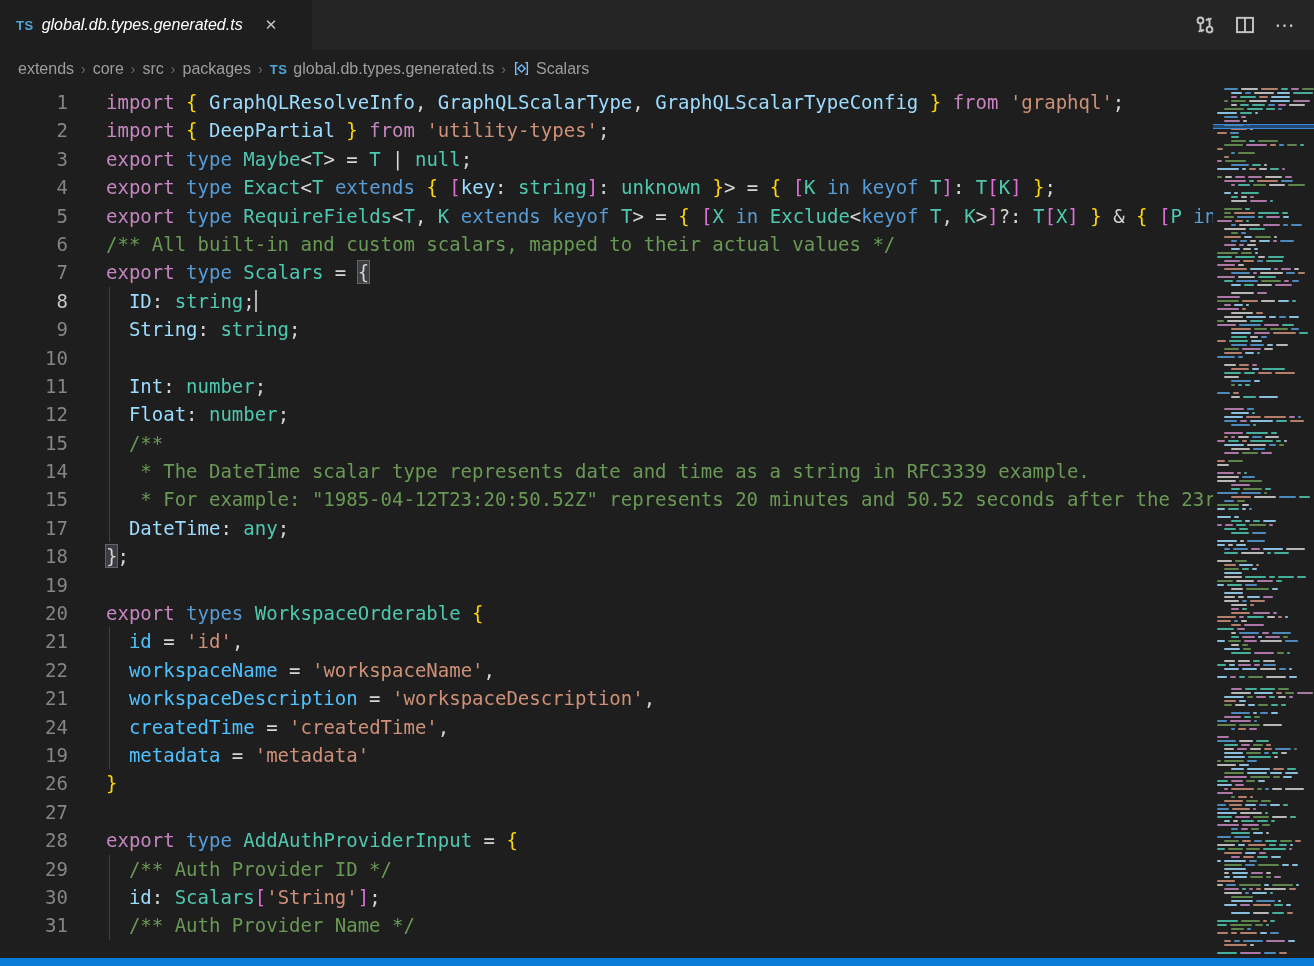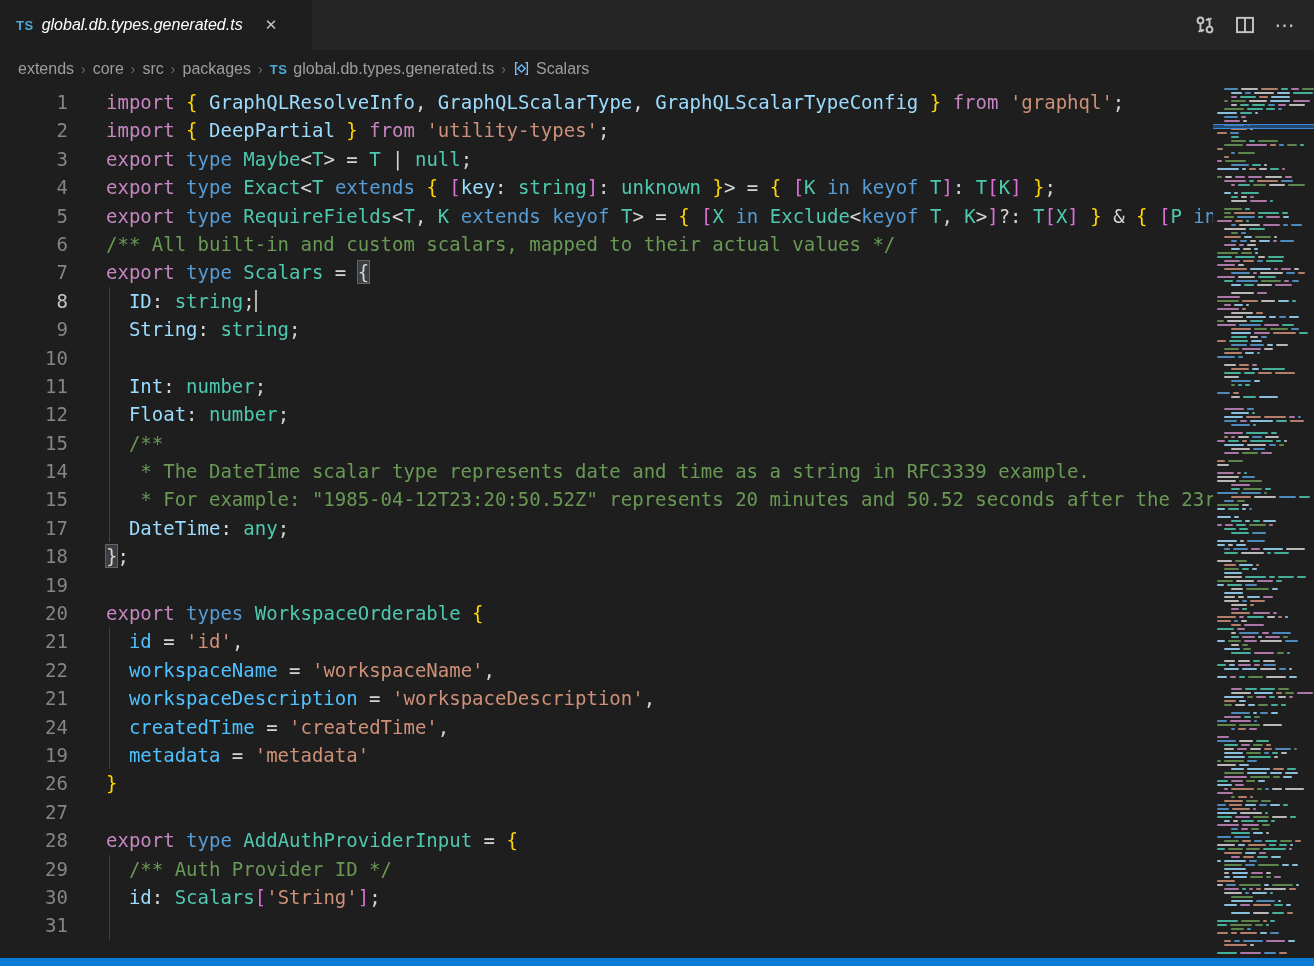--- a/index.html
+++ b/index.html
@@ -122,21 +122,21 @@
       <div class="code-row"><span class="ln">21</span><span class="guide"></span><span class="code"><span class="tk pun">  </span><span class="tk enum">id</span><span class="tk pun"> = </span><span class="tk str">'id'</span><span class="tk pun">,</span></span></div>
       <div class="code-row"><span class="ln">22</span><span class="guide"></span><span class="code"><span class="tk pun">  </span><span class="tk enum">workspaceName</span><span class="tk pun"> = </span><span class="tk str">'workspaceName'</span><span class="tk pun">,</span></span></div>
       <div class="code-row"><span class="ln">21</span><span class="guide"></span><span class="code"><span class="tk pun">  </span><span class="tk enum">workspaceDescription</span><span class="tk pun"> = </span><span class="tk str">'workspaceDescription'</span><span class="tk pun">,</span></span></div>
       <div class="code-row"><span class="ln">24</span><span class="guide"></span><span class="code"><span class="tk pun">  </span><span class="tk enum">createdTime</span><span class="tk pun"> = </span><span class="tk str">'createdTime'</span><span class="tk pun">,</span></span></div>
       <div class="code-row"><span class="ln">19</span><span class="guide"></span><span class="code"><span class="tk pun">  </span><span class="tk enum">metadata</span><span class="tk pun"> = </span><span class="tk str">'metadata'</span></span></div>
       <div class="code-row"><span class="ln">26</span><span class="code"><span class="tk b1">}</span></span></div>
       <div class="code-row"><span class="ln">27</span><span class="code"></span></div>
       <div class="code-row"><span class="ln">28</span><span class="code"><span class="tk kw">export</span><span class="tk pun"> </span><span class="tk kw2">type</span><span class="tk pun"> </span><span class="tk type">AddAuthProviderInput</span><span class="tk pun"> = </span><span class="tk b1">{</span></span></div>
       <div class="code-row"><span class="ln">29</span><span class="guide"></span><span class="code"><span class="tk pun">  </span><span class="tk cmt">/** Auth Provider ID */</span></span></div>
       <div class="code-row"><span class="ln">30</span><span class="guide"></span><span class="code"><span class="tk pun">  </span><span class="tk prop">id</span><span class="tk pun">: </span><span class="tk type">Scalars</span><span class="tk b2">[</span><span class="tk str">'String'</span><span class="tk b2">]</span><span class="tk pun">;</span></span></div>
-      <div class="code-row"><span class="ln">31</span><span class="guide"></span><span class="code"><span class="tk pun">  </span></span></div>
+      <div class="code-row"><span class="ln">31</span><span class="guide"></span><span class="code"><span class="tk pun">  </span><span class="tk cmt">/** Auth Provider Name */</span></span></div>
     </div>
 </div>
 
 <div class="minimap" id="minimap">
     <div class="mm-row">
       <span class="mm-seg" style="left: 11px; width: 14px; background: rgb(86, 156, 214);"></span>
       <span class="mm-seg" style="left: 28px; width: 17px; background: rgb(212, 212, 212);"></span>
       <span class="mm-seg" style="left: 48px; width: 17px; background: rgb(206, 145, 120);"></span>
       <span class="mm-seg" style="left: 68px; width: 7px; background: rgb(78, 201, 176);"></span>
       <span class="mm-seg" style="left: 78px; width: 8px; background: rgb(197, 134, 192);"></span>

